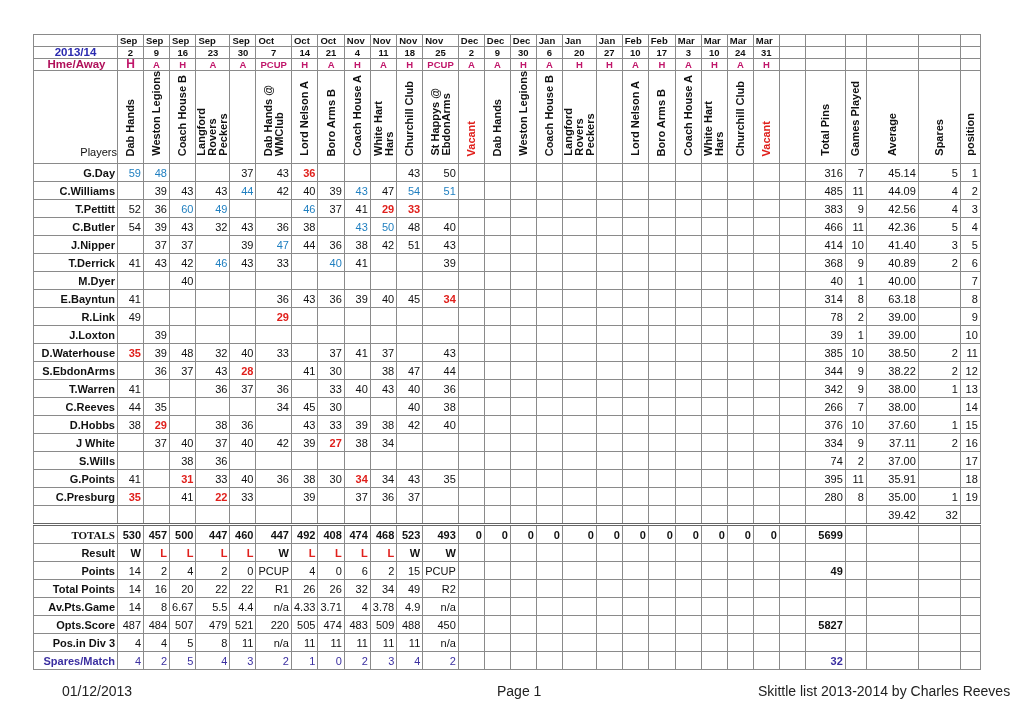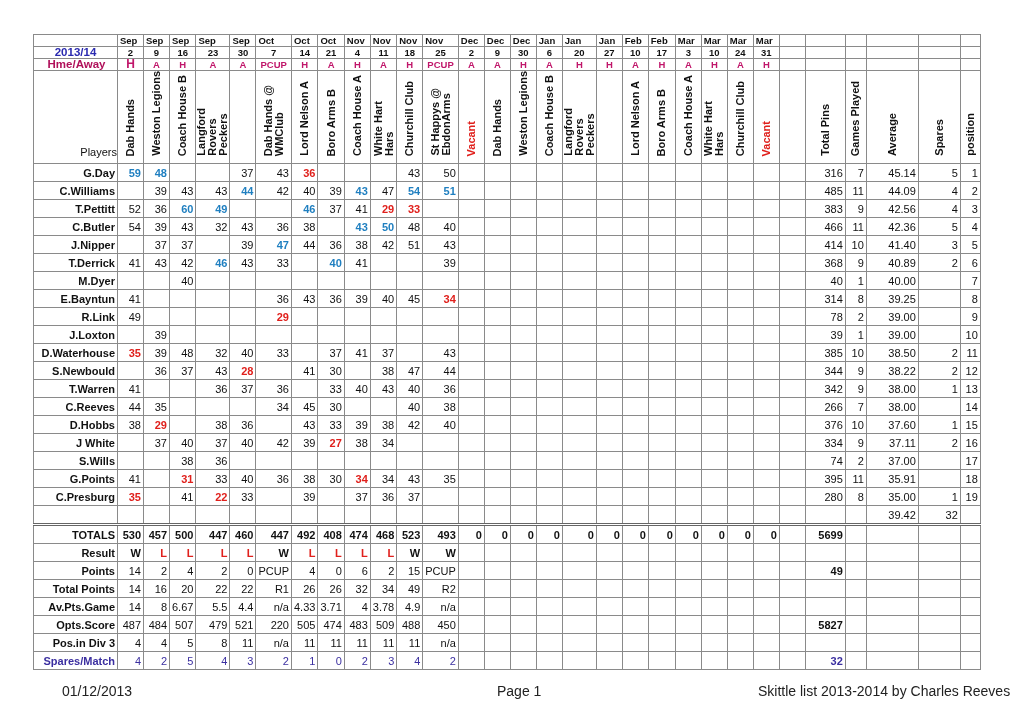--- a/index.html
+++ b/index.html
@@ -14,24 +14,24 @@
   td.season { color: #2a2ab0; font-size: 11.5px !important; }
   td.hmeaway-label { color: #b0105a; font-size: 11.5px !important; text-align: left; padding-left: 2px !important; }
   td.ha { color: #c0166a; }
   td.ha.big { font-size: 12px !important; }
   tr.teams td { height: 89px; vertical-align: bottom; padding: 0 0 3px 0; }
   .vtext { writing-mode: vertical-rl; transform: rotate(180deg); font-weight: bold; font-size: 11px;
            line-height: 11px; display: inline-block; text-align: left; white-space: pre; }
   .vtext.vacant { color: #e0201c; }
   td.players-label { text-align: left; vertical-align: bottom; font-weight: normal; font-size: 11px; padding-left: 3px; }
   td.name { text-align: left; font-weight: bold; padding-left: 3px; }
-  td.blue { color: #1f7fc0; font-weight: bold; }
+  td.blue { color: #1f7fc0; font-weight: normal; }
   td.red { color: #e0201c; font-weight: bold; }
   tr.totals td { font-weight: bold; border-top: 3px double #666; }
-  tr.totals td.name { font-weight: bold; }
+  tr.totals td.name { font-weight: bold; font-family: Liberation Serif, serif; }
   td.stat-label { text-align: left; font-weight: bold; padding-left: 3px; margin-top: 36px; }
   td.res { text-align: center; font-weight: bold; }
   td.res.L { color: #e0201c; }
   td.left { text-align: left; }
   tr.spares td { color: #3b2fa0; }
   td.boldv { font-weight: bold; margin-left: 12px; }
   .footer { position: absolute; top: 683px; font-size: 14px; color: #222; }
 </style>
 </head>
 <body>
@@ -464,21 +464,21 @@
         <td></td>
         <td></td>
         <td></td>
         <td></td>
         <td></td>
         <td></td>
         <td></td>
         <td></td>
         <td>314</td>
         <td>8</td>
-        <td>39.25</td>
+        <td>63.18</td>
         <td></td>
         <td>8</td>
       </tr>
       <tr>
         <td class="name">R.Link</td>
         <td>49</td>
         <td></td>
         <td></td>
         <td></td>
         <td></td>
@@ -568,21 +568,21 @@
         <td></td>
         <td></td>
         <td></td>
         <td>385</td>
         <td>10</td>
         <td>38.50</td>
         <td>2</td>
         <td>11</td>
       </tr>
       <tr>
-        <td class="name">S.Newbould</td>
+        <td class="name">S.EbdonArms</td>
         <td></td>
         <td>36</td>
         <td>37</td>
         <td>43</td>
         <td class="red">28</td>
         <td></td>
         <td>41</td>
         <td>30</td>
         <td></td>
         <td>38</td>

